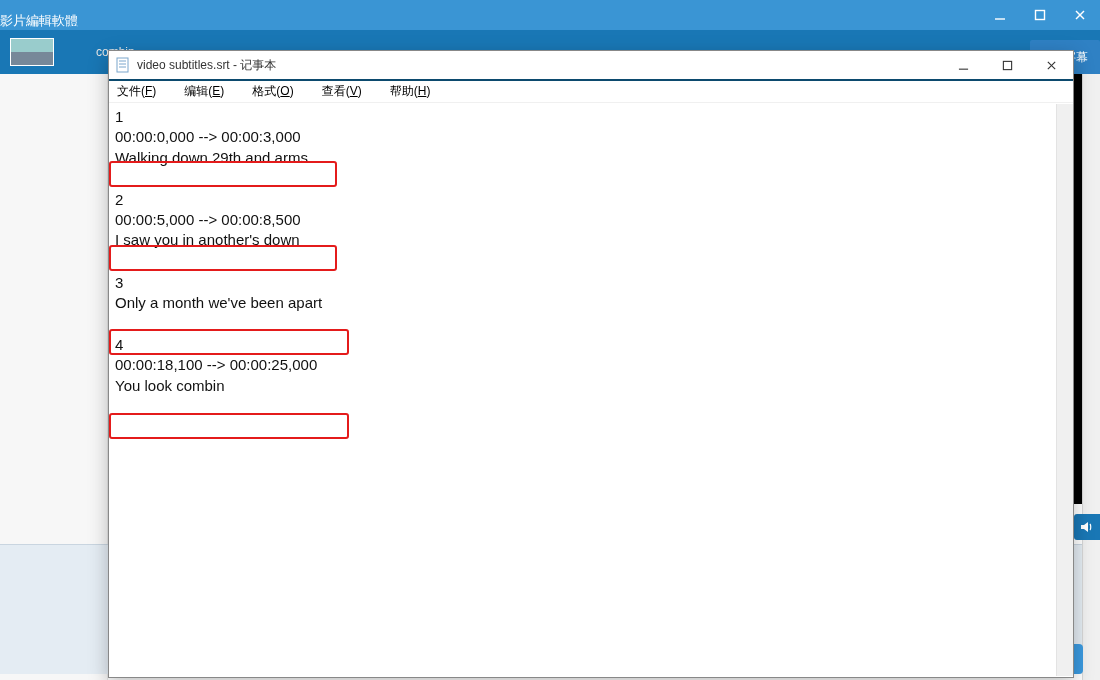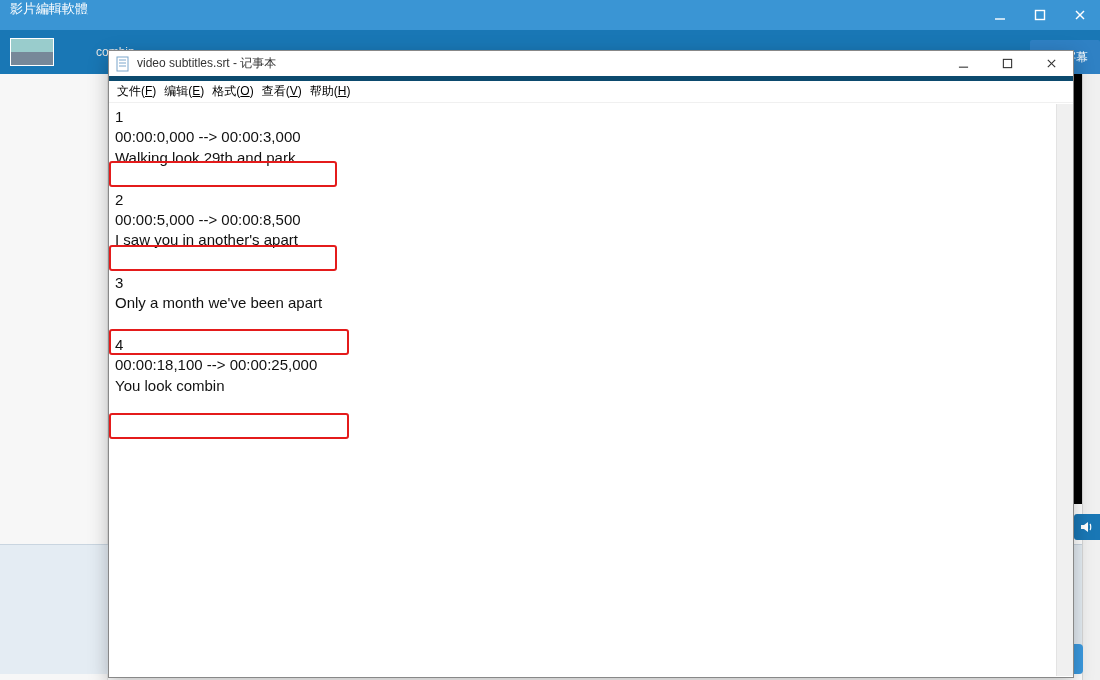--- a/index.html
+++ b/index.html
@@ -2,21 +2,21 @@
 <html><head>
 <meta charset="utf-8">
 <style>
   * { box-sizing: border-box; margin: 0; padding: 0; font-family: "Microsoft YaHei", "Segoe UI", Arial, sans-serif; }
   body { width: 1100px; height: 680px; background: #fff; overflow: hidden; position: relative; }
 
   
   .bg-window { position: absolute; inset: 0; }
   .bg-titlebar {
     height: 30px; background: #3a95d4; color: #fff; font-size: 13px;
-    display: flex; align-items: flex-start; justify-content: space-between; padding-left: 10px;
+    display: flex; align-items: flex-end; justify-content: space-between; 
   }
   .bg-titlebar .btns { display:flex; height:100%; }
   .bg-titlebar .btn { width:40px; display:flex; align-items:center; justify-content:center; }
   .bg-titlebar .btn svg { width:12px; height:12px; }
   .bg-toolbar {
     height:44px; background:#1977b5; display:flex; align-items:center; padding-left:10px; gap:6px;
   }
   .thumb {
     width:44px; height:28px; background:#ddd; border:1px solid #fff; position:relative;
     background: linear-gradient(#9cc 50%, #789 50%);
@@ -35,28 +35,28 @@
   .sound-btn svg{width:14px;height:14px;}
   .blue-pill { position:absolute; right:17px; top:570px; width:20px; height:30px; background:#3b9ae0; border-radius:4px;}
 
   
   .notepad {
     position:absolute; left:108px; top:50px; width:966px; height:628px;
     background:#fff; border:1px solid #888; box-shadow:0 6px 18px rgba(0,0,0,0.25);
     display:flex; flex-direction:column;
   }
   .np-titlebar {
-    height:30px; background:#fff; border-bottom:5px solid #0c4a6e;
+    height:30px; background:#fff; border-bottom:2px solid #0c4a6e;
     display:flex; align-items:center; padding-left:6px; font-size:12px; color:#333;
   }
   .np-icon { width:16px;height:16px; margin-right:6px; display:flex; align-items:center; justify-content:center;}
   .np-controls { margin-left:auto; display:flex; height:100%; }
   .np-controls .btn { width:44px; display:flex; align-items:center; justify-content:center; }
   .np-controls svg { width:11px; height:11px; }
-  .np-menubar { height:22px; display:flex; align-items:center; gap:8px; padding:0 8px; font-size:12px; border-bottom:1px solid #f0f0f0;}
+  .np-menubar { height:22px; display:flex; align-items:center; gap:28px; padding:0 8px; font-size:12px; border-bottom:1px solid #f0f0f0;}
   .np-menu u{text-decoration:underline;}
   .np-body { flex:1; padding:4px 6px; font-size:15px; line-height:1.35; color:#111; position:relative; overflow:hidden;}
   .np-body .entry { margin-bottom:22px; }
   .np-body .idx { }
   .np-body .ts { }
   .np-body .txt { }
   .redbox {
     position:absolute; border:2px solid #e41b1b; border-radius:3px; pointer-events:none;
   }
   .np-scroll { position:absolute; right:0; top:53px; bottom:1px; width:17px; background:#f0f0f0; border-left:1px solid #e3e3e3;}
@@ -170,26 +170,26 @@
     <span class="np-menu">格式(<u>O</u>)</span>
     <span class="np-menu">查看(<u>V</u>)</span>
     <span class="np-menu">帮助(<u>H</u>)</span>
   </div>
 
   <div class="np-body">
     <div id="entries">
         <div class="entry">
           <div class="idx">1</div>
           <div class="ts">00:00:0,000 --&gt; 00:00:3,000</div>
-          <div class="txt">Walking look 29th and park</div>
+          <div class="txt">Walking down 29th and arms</div>
         </div>
         <div class="entry">
           <div class="idx">2</div>
           <div class="ts">00:00:5,000 --&gt; 00:00:8,500</div>
-          <div class="txt">I saw you in another's apart</div>
+          <div class="txt">I saw you in another's down</div>
         </div>
         <div class="entry">
           <div class="idx">3</div>
           <div class="txt">Only a month we've been apart</div>
         </div>
         <div class="entry">
           <div class="idx">4</div>
           <div class="ts">00:00:18,100 --&gt; 00:00:25,000</div>
           <div class="txt">You look combin</div>
         </div>

